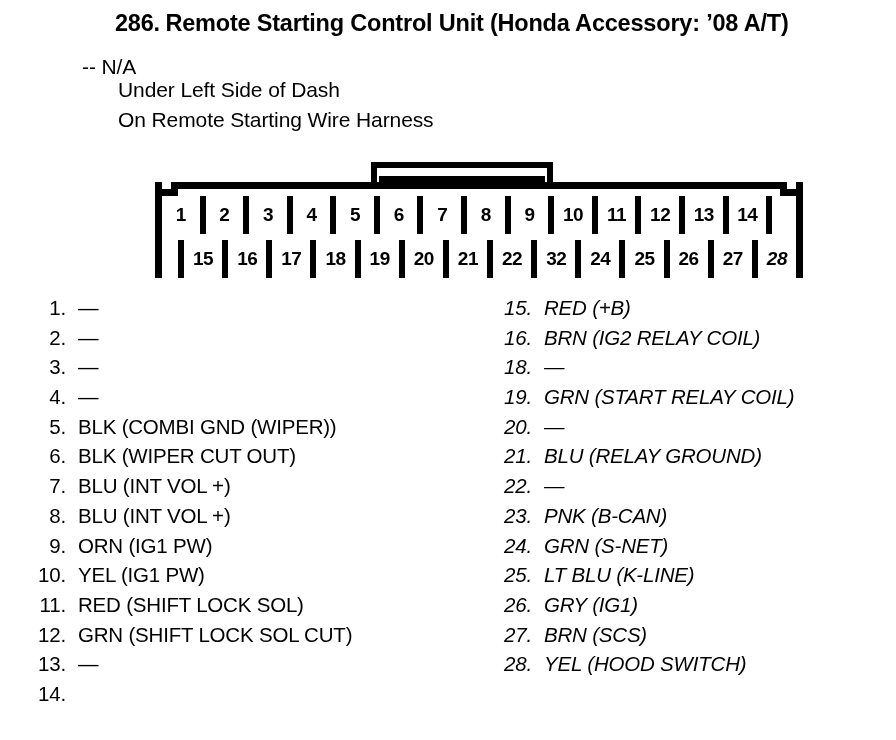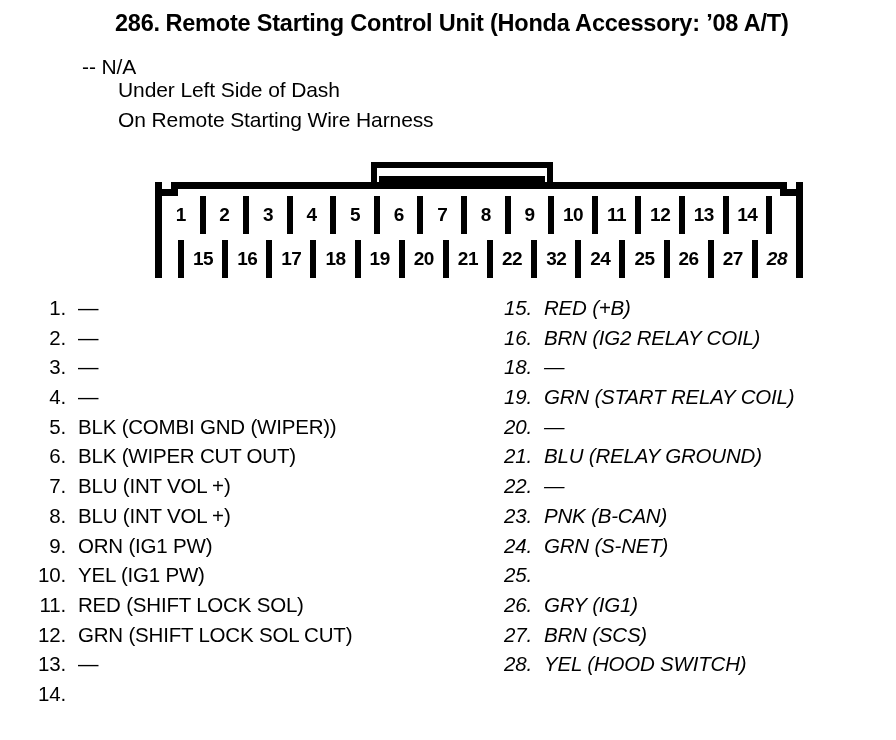--- a/index.html
+++ b/index.html
@@ -296,20 +296,21 @@
     <div class="legend-item">
       <span class="legend-num">23.</span>
       <span class="legend-desc">PNK (B-CAN)</span>
     </div>
     <div class="legend-item">
       <span class="legend-num">24.</span>
       <span class="legend-desc">GRN (S-NET)</span>
     </div>
     <div class="legend-item">
       <span class="legend-num">25.</span>
+      <span class="legend-desc">LT BLU (K-LINE)</span>
     </div>
     <div class="legend-item">
       <span class="legend-num">26.</span>
       <span class="legend-desc">GRY (IG1)</span>
     </div>
     <div class="legend-item">
       <span class="legend-num">27.</span>
       <span class="legend-desc">BRN (SCS)</span>
     </div>
     <div class="legend-item">

